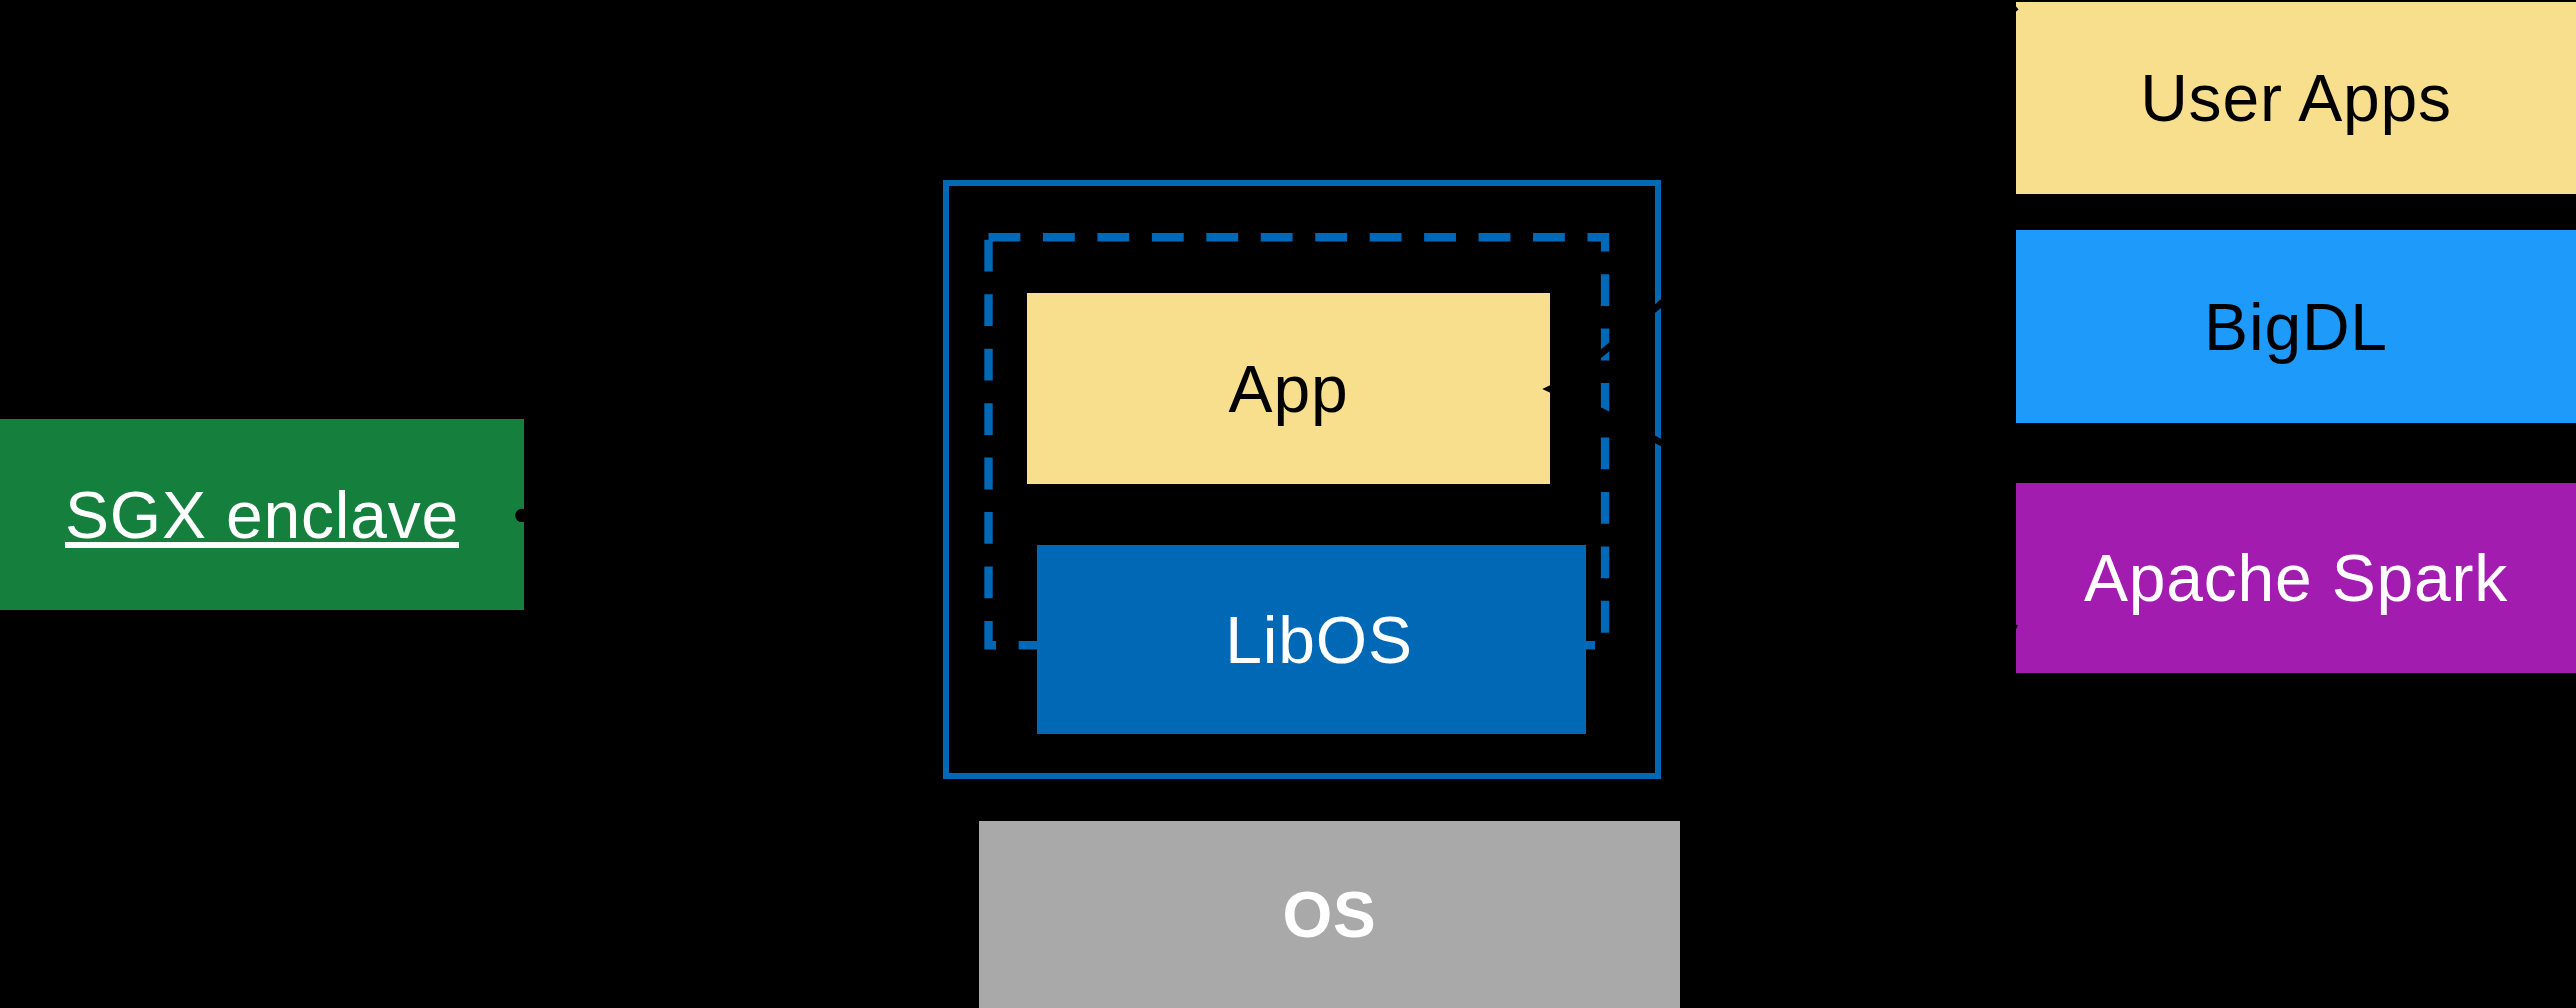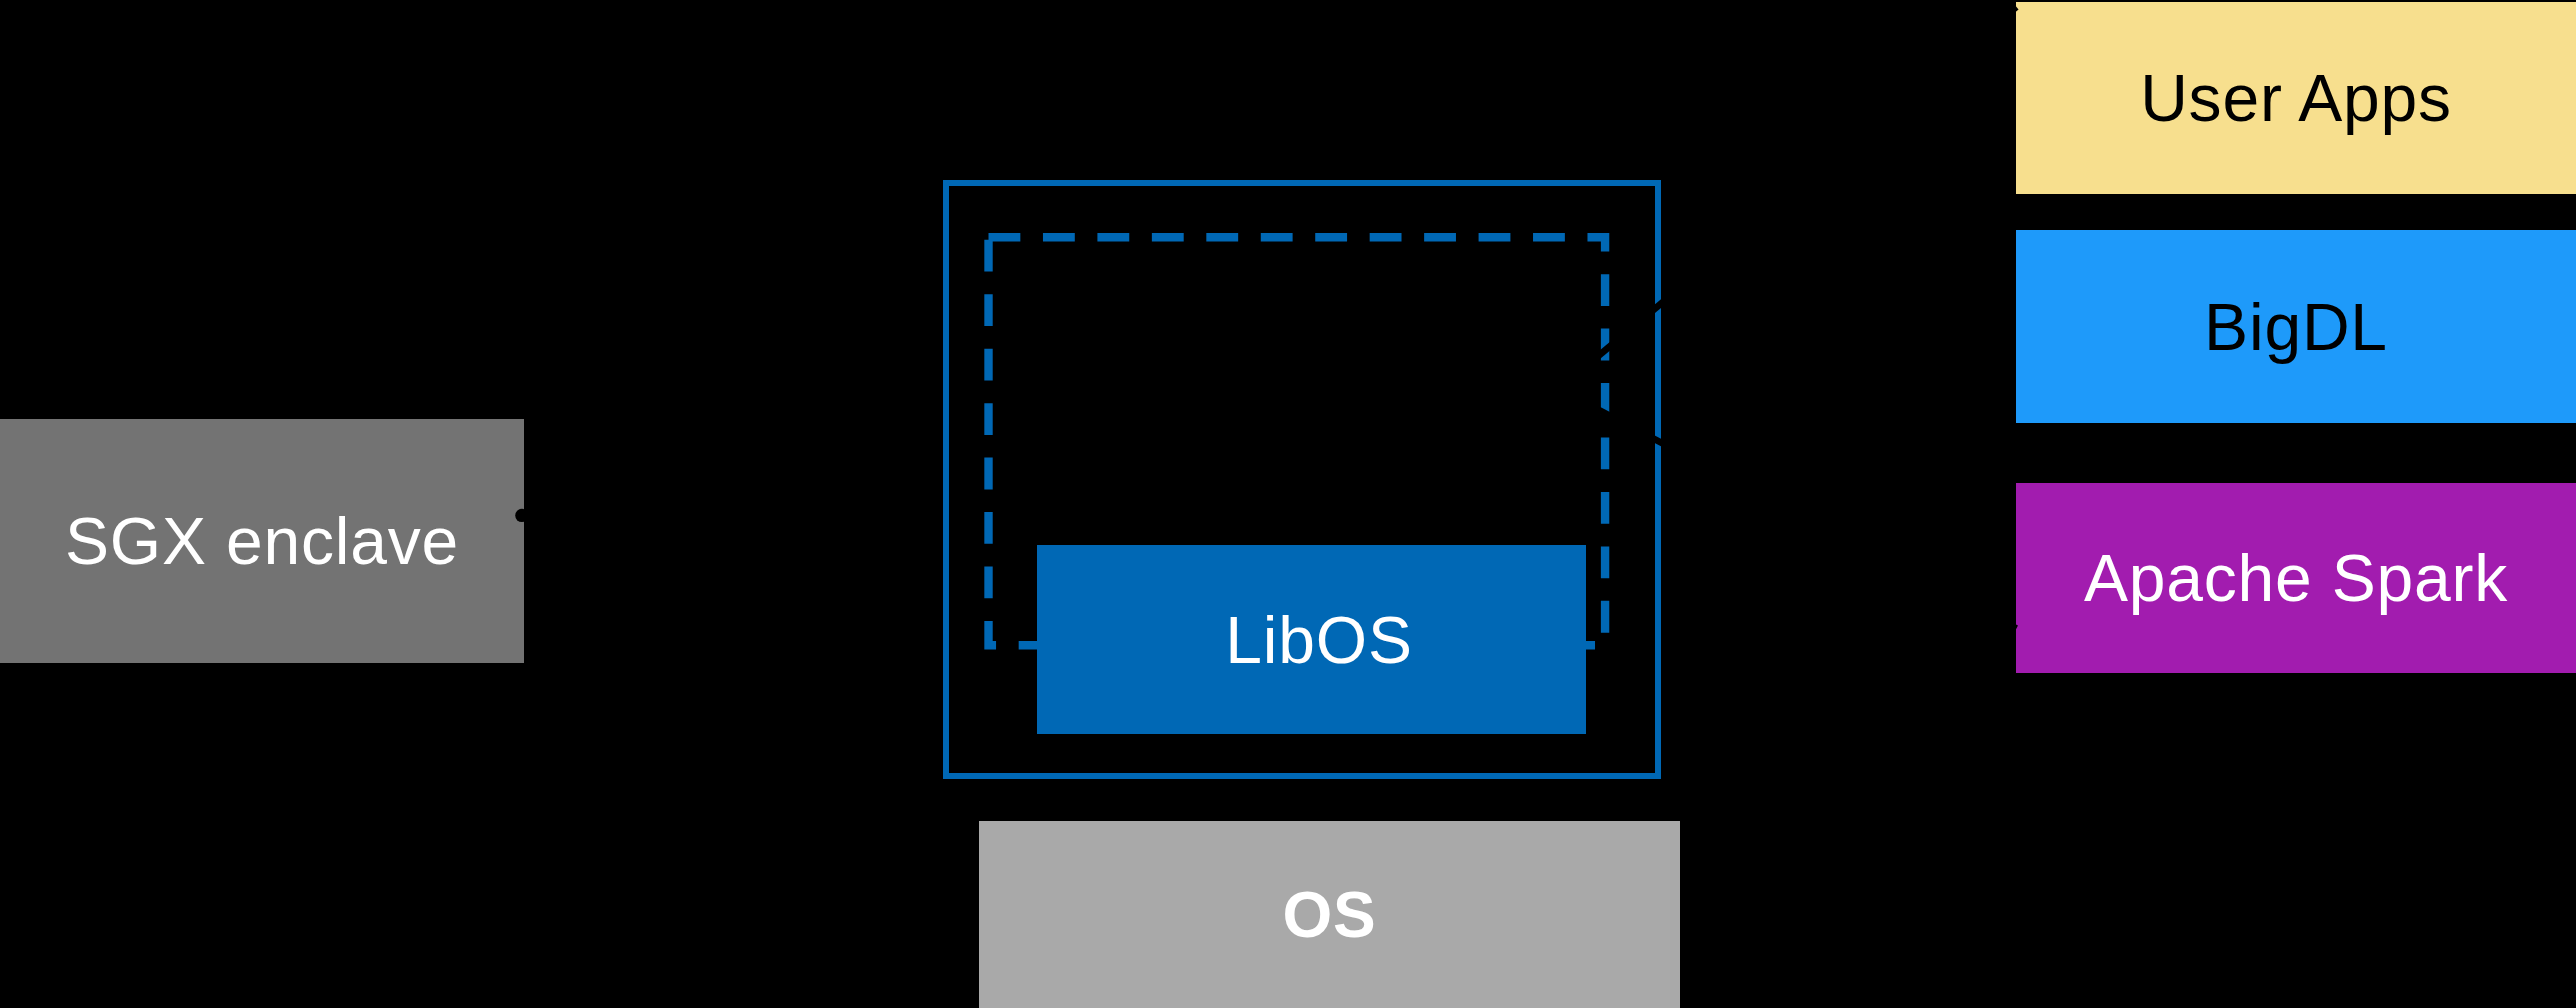--- a/index.html
+++ b/index.html
@@ -23,24 +23,25 @@
     align-items: center;
     justify-content: center;
     letter-spacing: 0.8px;
     white-space: nowrap;
   }
   .label-text { display: block; }
 
   
   .sgx-label {
     left: 0; top: 500; 
-    left: 0px; top: 419px; width: 524px; height: 244px;
-    background: #737373;
+    left: 0px; top: 419px; width: 524px; height: 191px;
+    background: #15803d;
     color: #FFFFFF;
     font-size: 66px;
+    text-decoration: underline;
   }
 
   
   .enclave-solid {
     position: absolute;
     left: 943px; top: 180px; width: 718px; height: 599px;
     border: 6.7px solid #0068B5;
     box-sizing: border-box;
     background: transparent;
   }
@@ -107,20 +108,23 @@
   <svg class="svg-layer" viewBox="0 0 3075 1204">
     <rect x="1180" y="283" width="736" height="487" fill="none" stroke="#0068B5" stroke-width="10" stroke-dasharray="38 27"></rect>
   </svg>
 
   <div class="enclave-solid"></div>
 
   <div class="box sgx-label">
     <span class="label-text">SGX enclave</span>
   </div>
 
+  <div class="box app-box">
+    <span class="label-text">App</span>
+  </div>
 
   <div class="box libos-box">
     <span class="label-text">LibOS</span>
   </div>
 
   <div class="box os-box">
     <span class="label-text">OS</span>
   </div>
 
   <div class="box user-apps-box">

